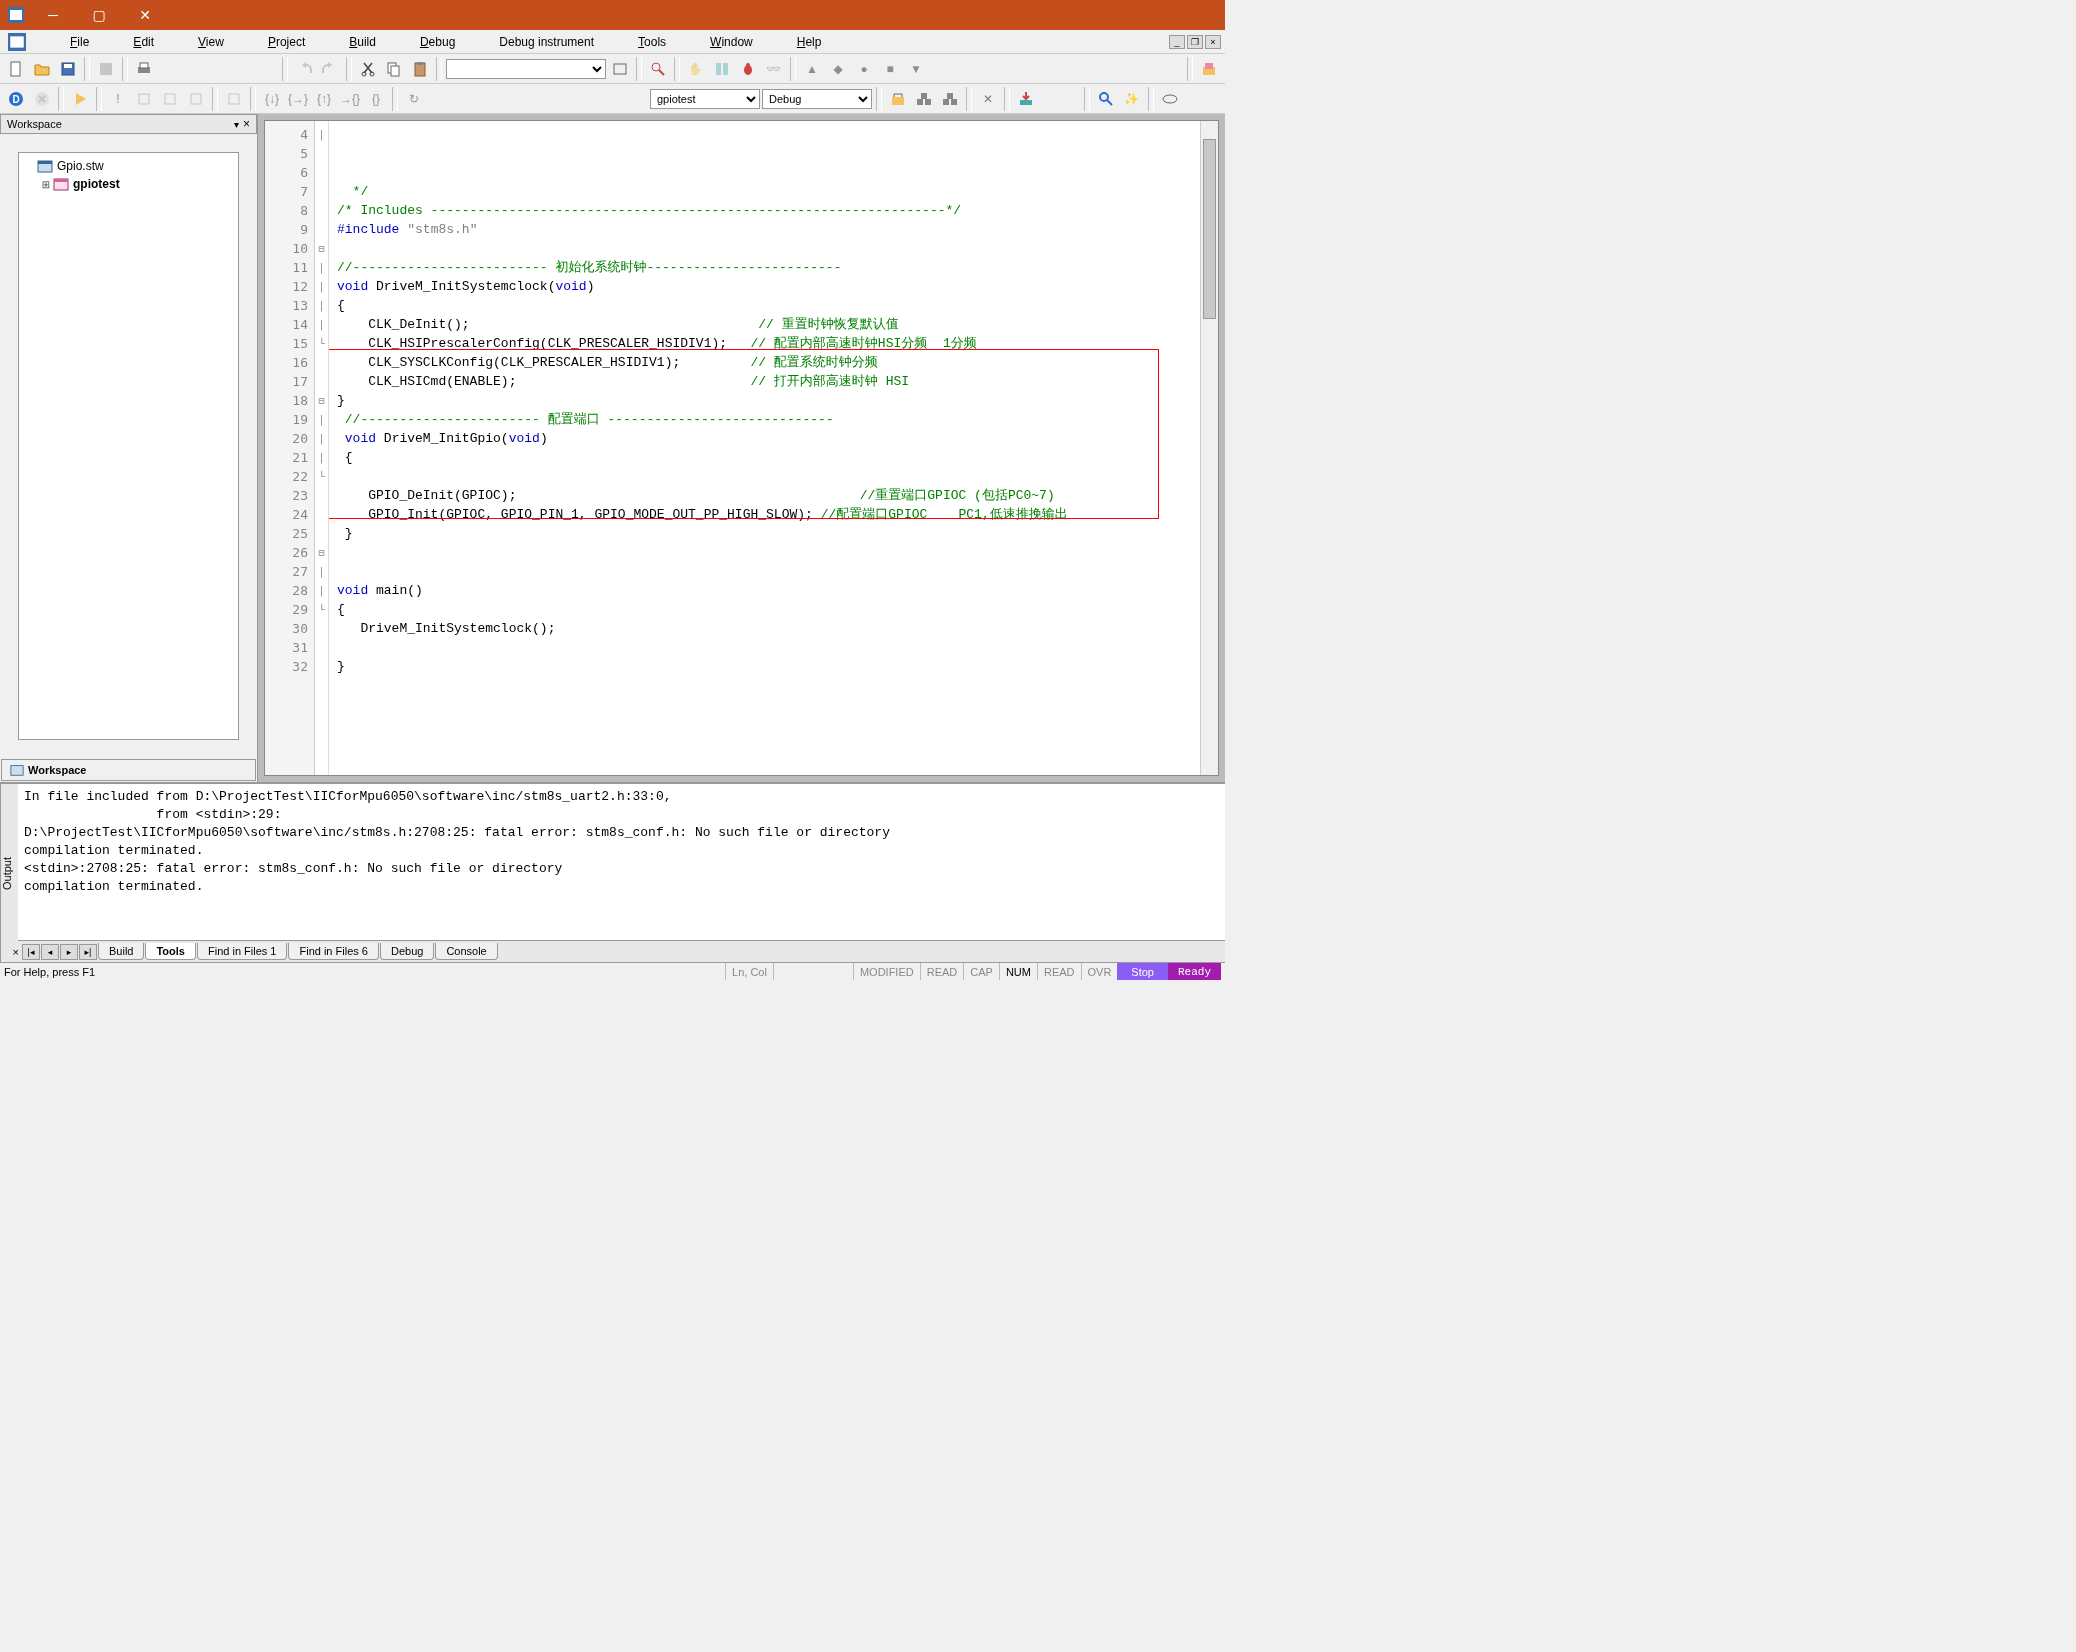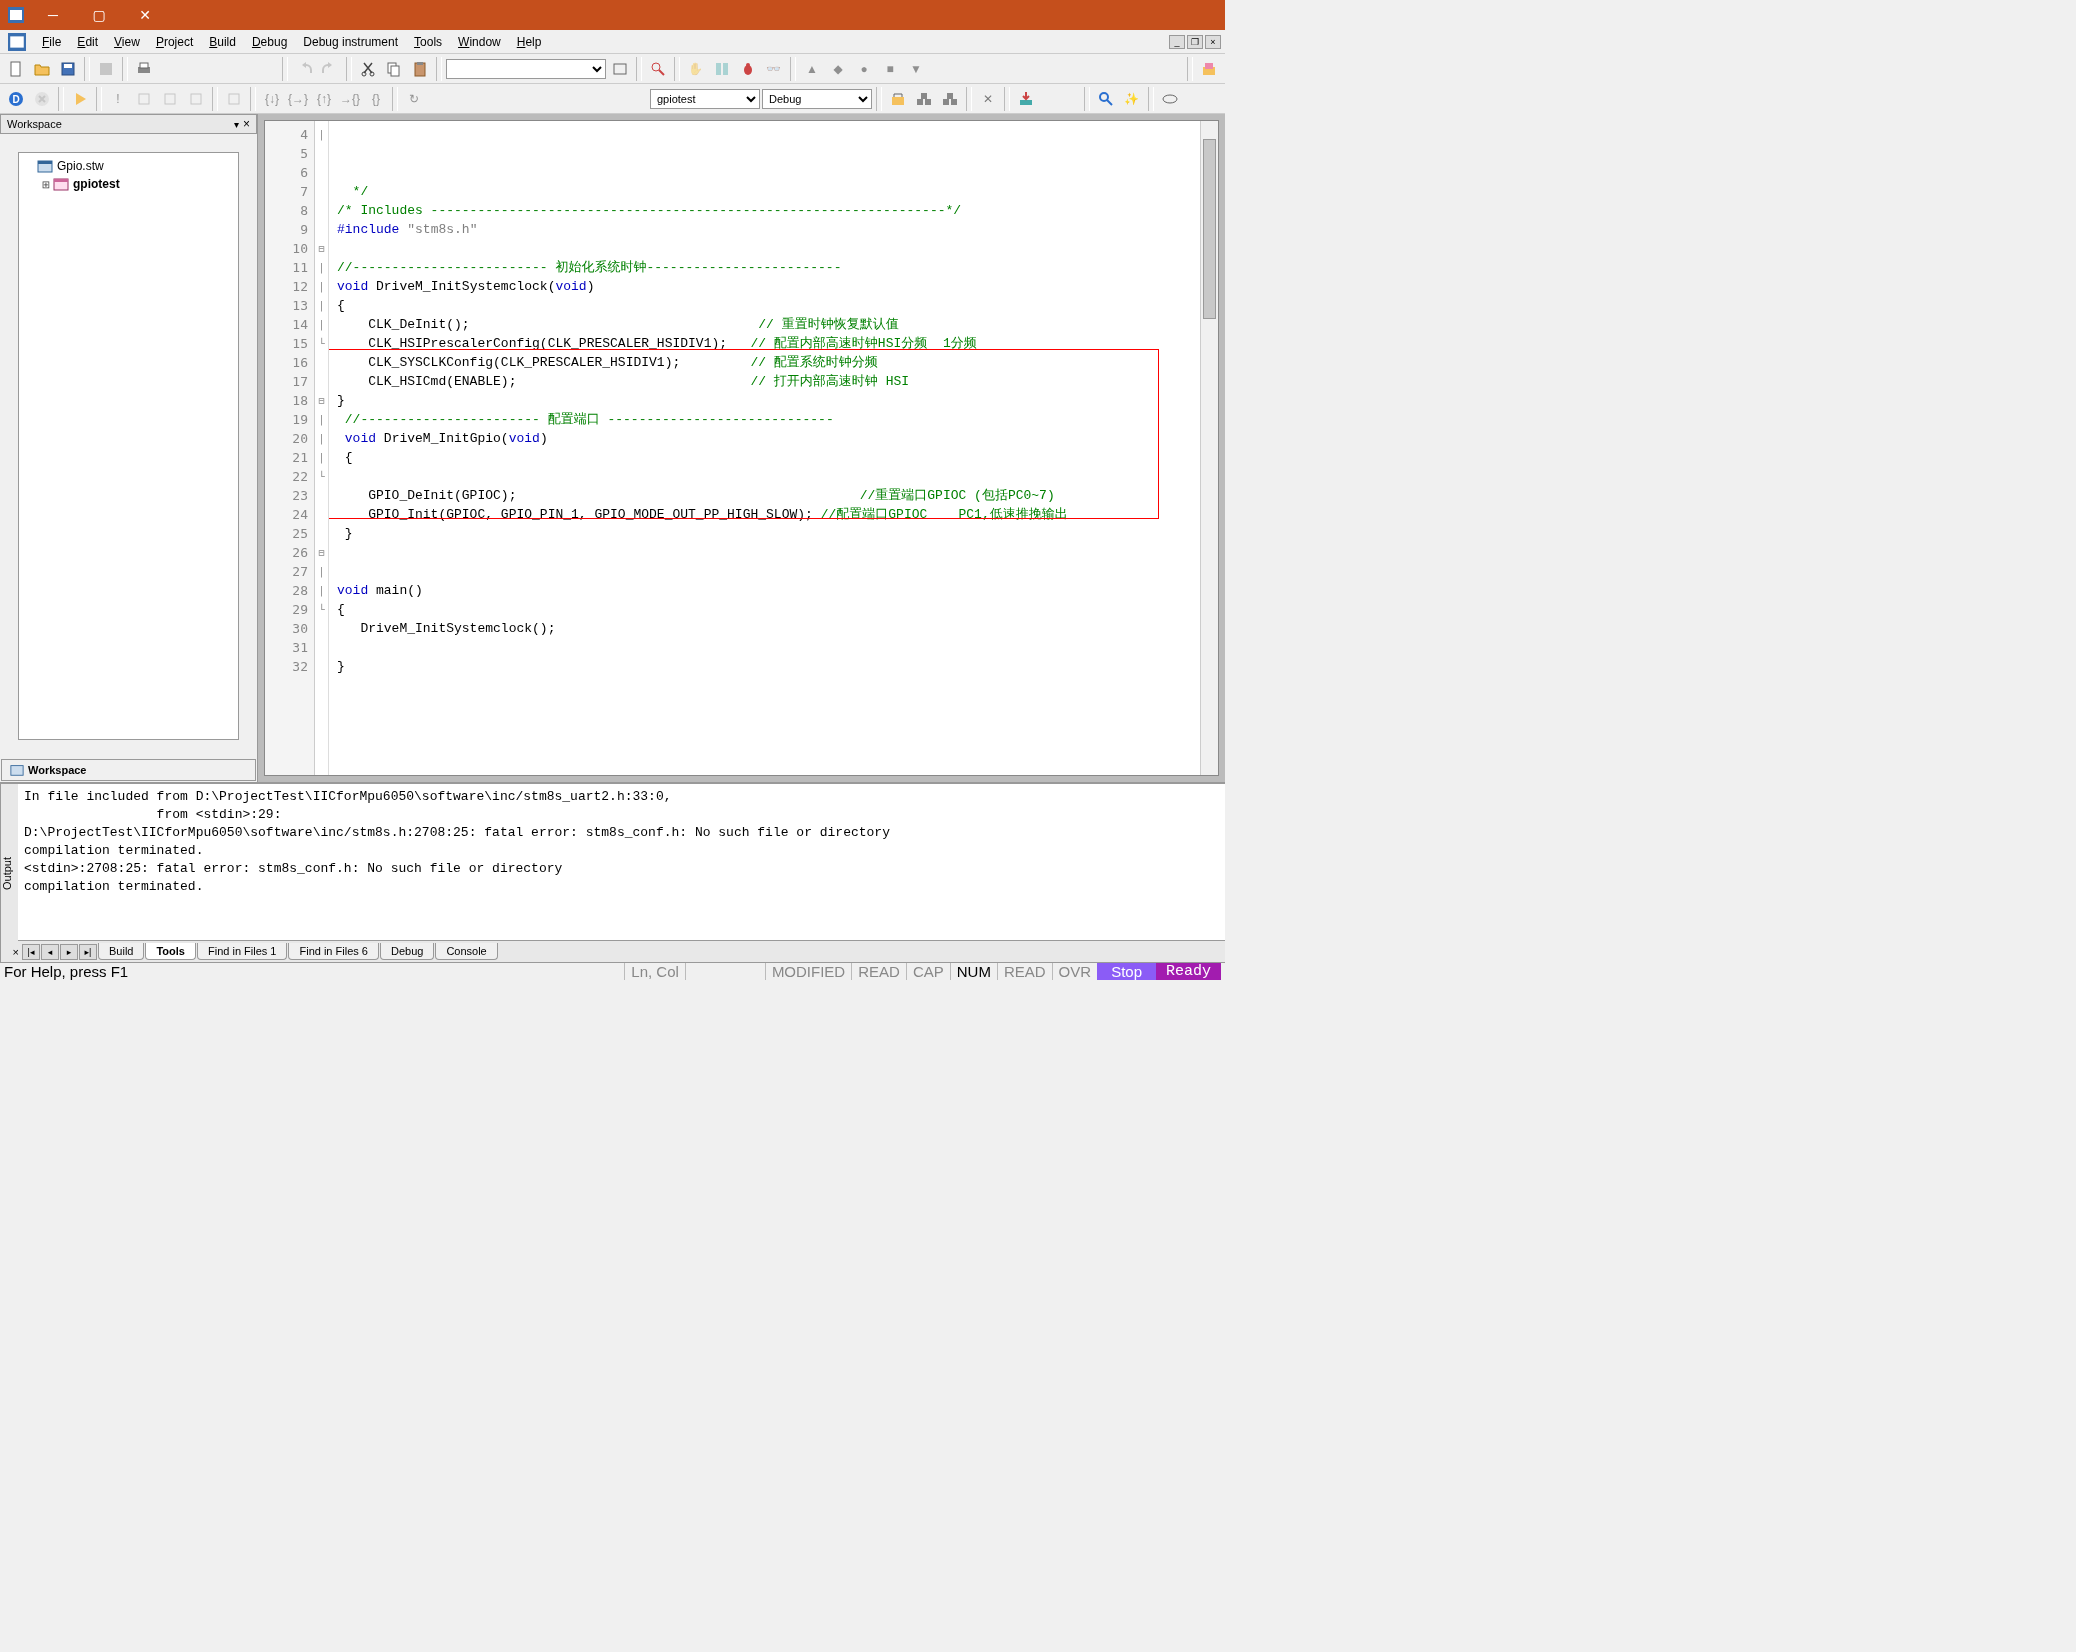--- a/index.html
+++ b/index.html
@@ -2,21 +2,21 @@
 <html><head>
 <meta charset="utf-8">
 <style>
 * { box-sizing: border-box; margin: 0; padding: 0; }
 body { font-family: "Segoe UI", Tahoma, sans-serif; font-size: 12px; background: #f0f0f0; overflow: hidden; width: 1225px; height: 980px; }
 .titlebar { background: #C54F1C; color: #fff; height: 30px; display: flex; align-items: center; padding: 0 8px; }
 .titlebar .icon { width: 16px; height: 16px; margin-right: 6px; }
 .titlebar .title { flex: 1; font-size: 12px; }
 .titlebar .winbtns { display: flex; gap: 0; }
 .titlebar .winbtn { width: 46px; height: 30px; display: flex; align-items: center; justify-content: center; color: #fff; font-size: 14px; }
-.menubar { background: #f0f0f0; height: 24px; display: flex; align-items: center; padding: 0 4px; border-bottom: 1px solid #ccc; }
+.menubar { background: #f0f0f0; height: 24px; display: flex; align-items: center; padding: 0 4px; border-bottom: 1px solid #ccc; gap: 28px; }
 .menubar .logo { width: 18px; height: 18px; margin: 0 8px 0 4px; }
 .menubar .mitem { padding: 2px 8px; cursor: default; }
 .menubar .mitem u { text-decoration: underline; }
 .menubar .mdibtns { margin-left: auto; display: flex; gap: 2px; }
 .menubar .mdibtn { width: 16px; height: 14px; border: 1px solid #999; background: #ddd; font-size: 9px; display: flex; align-items: center; justify-content: center; }
 .toolbar-row { background: #f0f0f0; border-bottom: 1px solid #ccc; display: flex; align-items: center; height: 30px; padding: 2px 4px; gap: 2px; }
 .tb-sep { width: 6px; height: 24px; border-left: 1px solid #bbb; border-right: 1px solid #fff; margin: 0 2px; }
 .tb-btn { width: 24px; height: 24px; display: flex; align-items: center; justify-content: center; border: 1px solid transparent; }
 .tb-btn svg { width: 16px; height: 16px; }
 .tb-combo { border: 1px solid #999; background: #fff; height: 20px; font-size: 11px; padding: 0 2px; }
@@ -48,21 +48,21 @@
 .editor-tab { background: #fff; border: 1px solid #999; border-bottom: none; padding: 2px 12px; font-family: Consolas, monospace; font-size: 12px; border-radius: 4px 4px 0 0; }
 .output-panel { height: 180px; background: #fff; border-top: 2px solid #999; display: flex; }
 .out-side { width: 18px; background: #e8e8e8; border-right: 1px solid #999; display: flex; flex-direction: column; align-items: center; justify-content: flex-end; font-size: 11px; writing-mode: vertical-lr; transform: rotate(180deg); padding: 4px 0; }
 .out-side .x { transform: rotate(180deg); writing-mode: horizontal-tb; margin-bottom: auto; }
 .out-body { flex: 1; display: flex; flex-direction: column; }
 .out-text { flex: 1; font-family: Consolas, "Courier New", monospace; font-size: 13px; padding: 4px 6px; white-space: pre; overflow: auto; line-height: 18px; }
 .out-tabs { display: flex; align-items: center; background: #e8e8e8; border-top: 1px solid #999; height: 22px; padding: 0 4px; }
 .out-tabs .nav { width: 18px; height: 16px; border: 1px solid #999; background: #ddd; margin-right: 1px; font-size: 9px; display: flex; align-items: center; justify-content: center; }
 .out-tab { padding: 2px 10px; border: 1px solid #999; border-top: none; background: #f0f0f0; font-size: 11px; margin-right: 1px; border-radius: 0 0 4px 4px; }
 .out-tab.active { background: #fff; font-weight: bold; }
-.statusbar { height: 18px; background: #f0f0f0; border-top: 1px solid #999; display: flex; align-items: center; font-size: 15px; padding: 0 4px; }
+.statusbar { height: 18px; background: #f0f0f0; border-top: 1px solid #999; display: flex; align-items: center; font-size: 11px; padding: 0 4px; }
 .statusbar .cell { border-left: 1px solid #bbb; padding: 0 6px; height: 100%; display: flex; align-items: center; color: #888; }
 .statusbar .cell.on { color: #000; text-align: center; }
 .statusbar .flex { flex: 1; }
 .statusbar .btn-stop { background: #8b5cf6; color: #fff; padding: 0 14px; height: 100%; display: flex; align-items: center; }
 .statusbar .btn-ready { background: #a21caf; color: #fff; padding: 0 10px; height: 100%; display: flex; align-items: center; font-family: Liberation Mono, monospace; }
 </style>
 </head>
 <body>
 
 <div class="titlebar">

